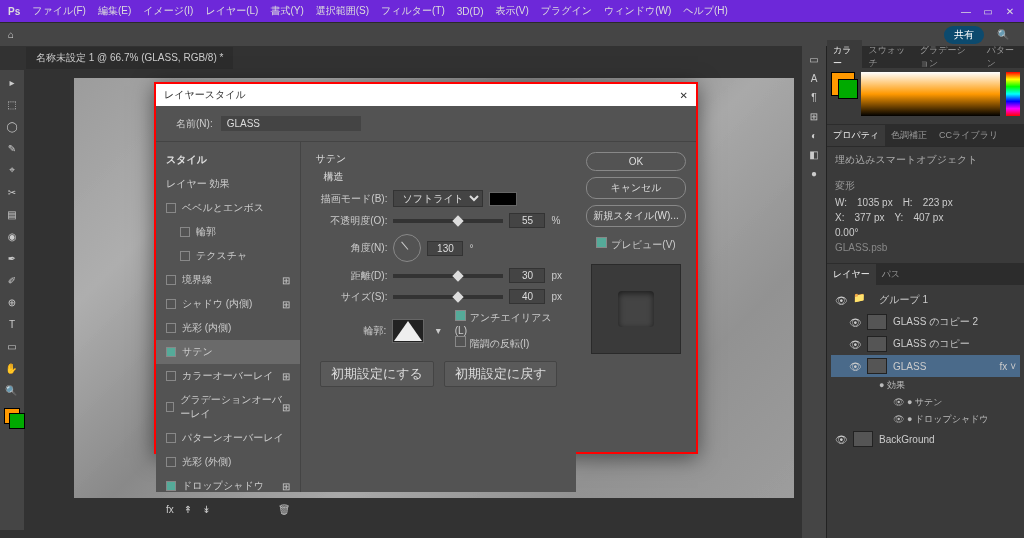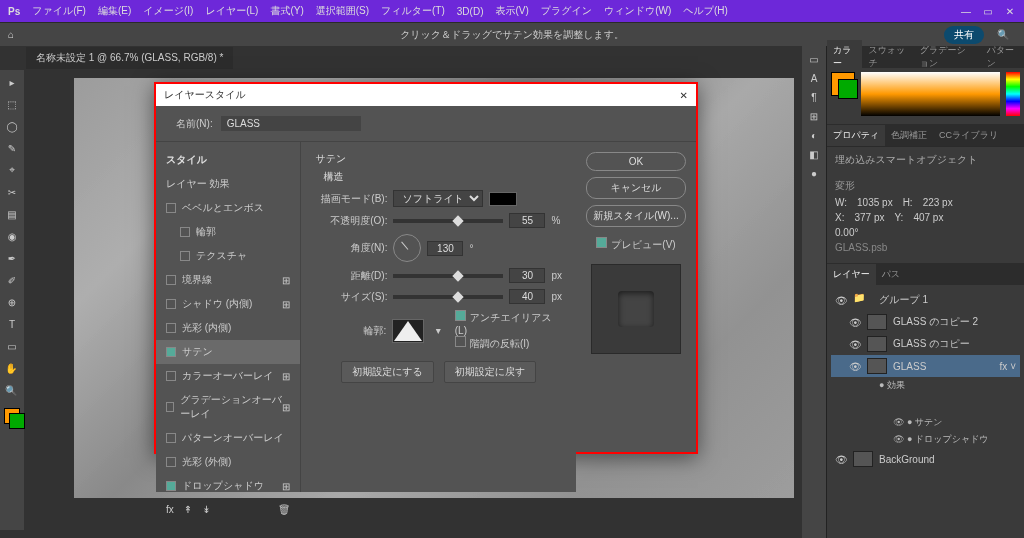--- a/index.html
+++ b/index.html
@@ -61,21 +61,21 @@
 .ctl-row select,.ctl-row input[type=text]{background:#444;border:1px solid #333;color:#ddd;padding:1px 4px;font-size:10px}
 .ctl-row select{width:90px}
 .ctl-row input[type=text]{width:36px;text-align:center}
 .slider{width:110px;height:4px;background:#333;position:relative}
 .slider::after{content:"";position:absolute;width:8px;height:8px;background:#ddd;top:-2px;left:55%;transform:rotate(45deg)}
 .angle-dial{width:28px;height:28px;border:1px solid #888;border-radius:50%;position:relative}
 .angle-dial::after{content:"";position:absolute;width:10px;height:1px;background:#ccc;top:14px;left:14px;transform-origin:left;transform:rotate(-130deg)}
 .contour{width:32px;height:24px;background:#222;border:1px solid #666;position:relative}
 .contour::after{content:"";position:absolute;width:0;height:0;border-left:14px solid transparent;border-right:14px solid transparent;border-bottom:20px solid #eee;left:1px;bottom:1px}
 .swatch-sm{width:28px;height:14px;background:#000;border:1px solid #666}
-.btn{background:#5a5a5a;border:1px solid #444;padding:3px 10px;color:#ddd;font-size:10px;border-radius:2px}
+.btn{background:#5a5a5a;border:1px solid #444;padding:3px 10px;color:#ddd;font-size:13px;border-radius:2px}
 .dlg-right{width:120px;padding:10px;display:flex;flex-direction:column;gap:6px;align-items:center}
 .btn-wide{width:100px;border:1px solid #888;border-radius:10px;padding:3px 0;text-align:center;color:#ddd;background:transparent;font-size:10px}
 .preview-box{width:90px;height:90px;background:#3a3a3a;border:1px solid #2a2a2a;margin-top:6px;display:flex;align-items:center;justify-content:center}
 .preview-inner{width:36px;height:36px;background:#444;border-radius:4px;box-shadow:inset 0 2px 6px rgba(0,0,0,.6)}
 .chk2{width:11px;height:11px;border:1px solid #888;display:inline-block;margin-right:4px}
 .chk2.on{background:#5a9}
 </style>
 </head>
 <body>
 
@@ -95,21 +95,20 @@
   <span>ヘルプ(H)</span>
   <div class="menubar-right">
     <span class="win-ctrl">—</span>
     <span class="win-ctrl">▭</span>
     <span class="win-ctrl">✕</span>
   </div>
 </div>
 
 <div class="infobar">
   <span class="home">⌂</span>
-  <span>クリック＆ドラッグでサテン効果を調整します。</span>
   <span class="share">共有</span>
   <span style="position:absolute;right:14px">🔍</span>
 </div>
 
 <div class="tabbar">
   <div class="tab">名称未設定 1 @ 66.7% (GLASS, RGB/8) *</div>
 </div>
 
 <div class="toolbar-left">
   <div>▸</div>
@@ -203,21 +202,21 @@
         <span class="thumb"></span>
         <span>GLASS のコピー</span>
       </div>
       <div class="layer sel" style="padding-left: 18px;">
         <span class="eye">👁</span>
         <span class="thumb"></span>
         <span>GLASS</span>
         <span style="margin-left: auto;">fx ˅</span>
       </div>
       <div class="fx-sub" style="padding-left: 48px;">● 効果</div>
-      <div class="fx-sub" style="padding-left: 62px; margin-top: 20px;">👁 ● サテン</div>
+      <div class="fx-sub" style="padding-left: 62px;">👁 ● サテン</div>
       <div class="fx-sub" style="padding-left: 62px;">👁 ● ドロップシャドウ</div>
       <div class="layer" style="padding-left: 4px;">
         <span class="eye">👁</span>
         <span class="thumb"></span>
         <span>BackGround</span>
       </div>
     </div>
 </div>
 
 <div class="dialog">

